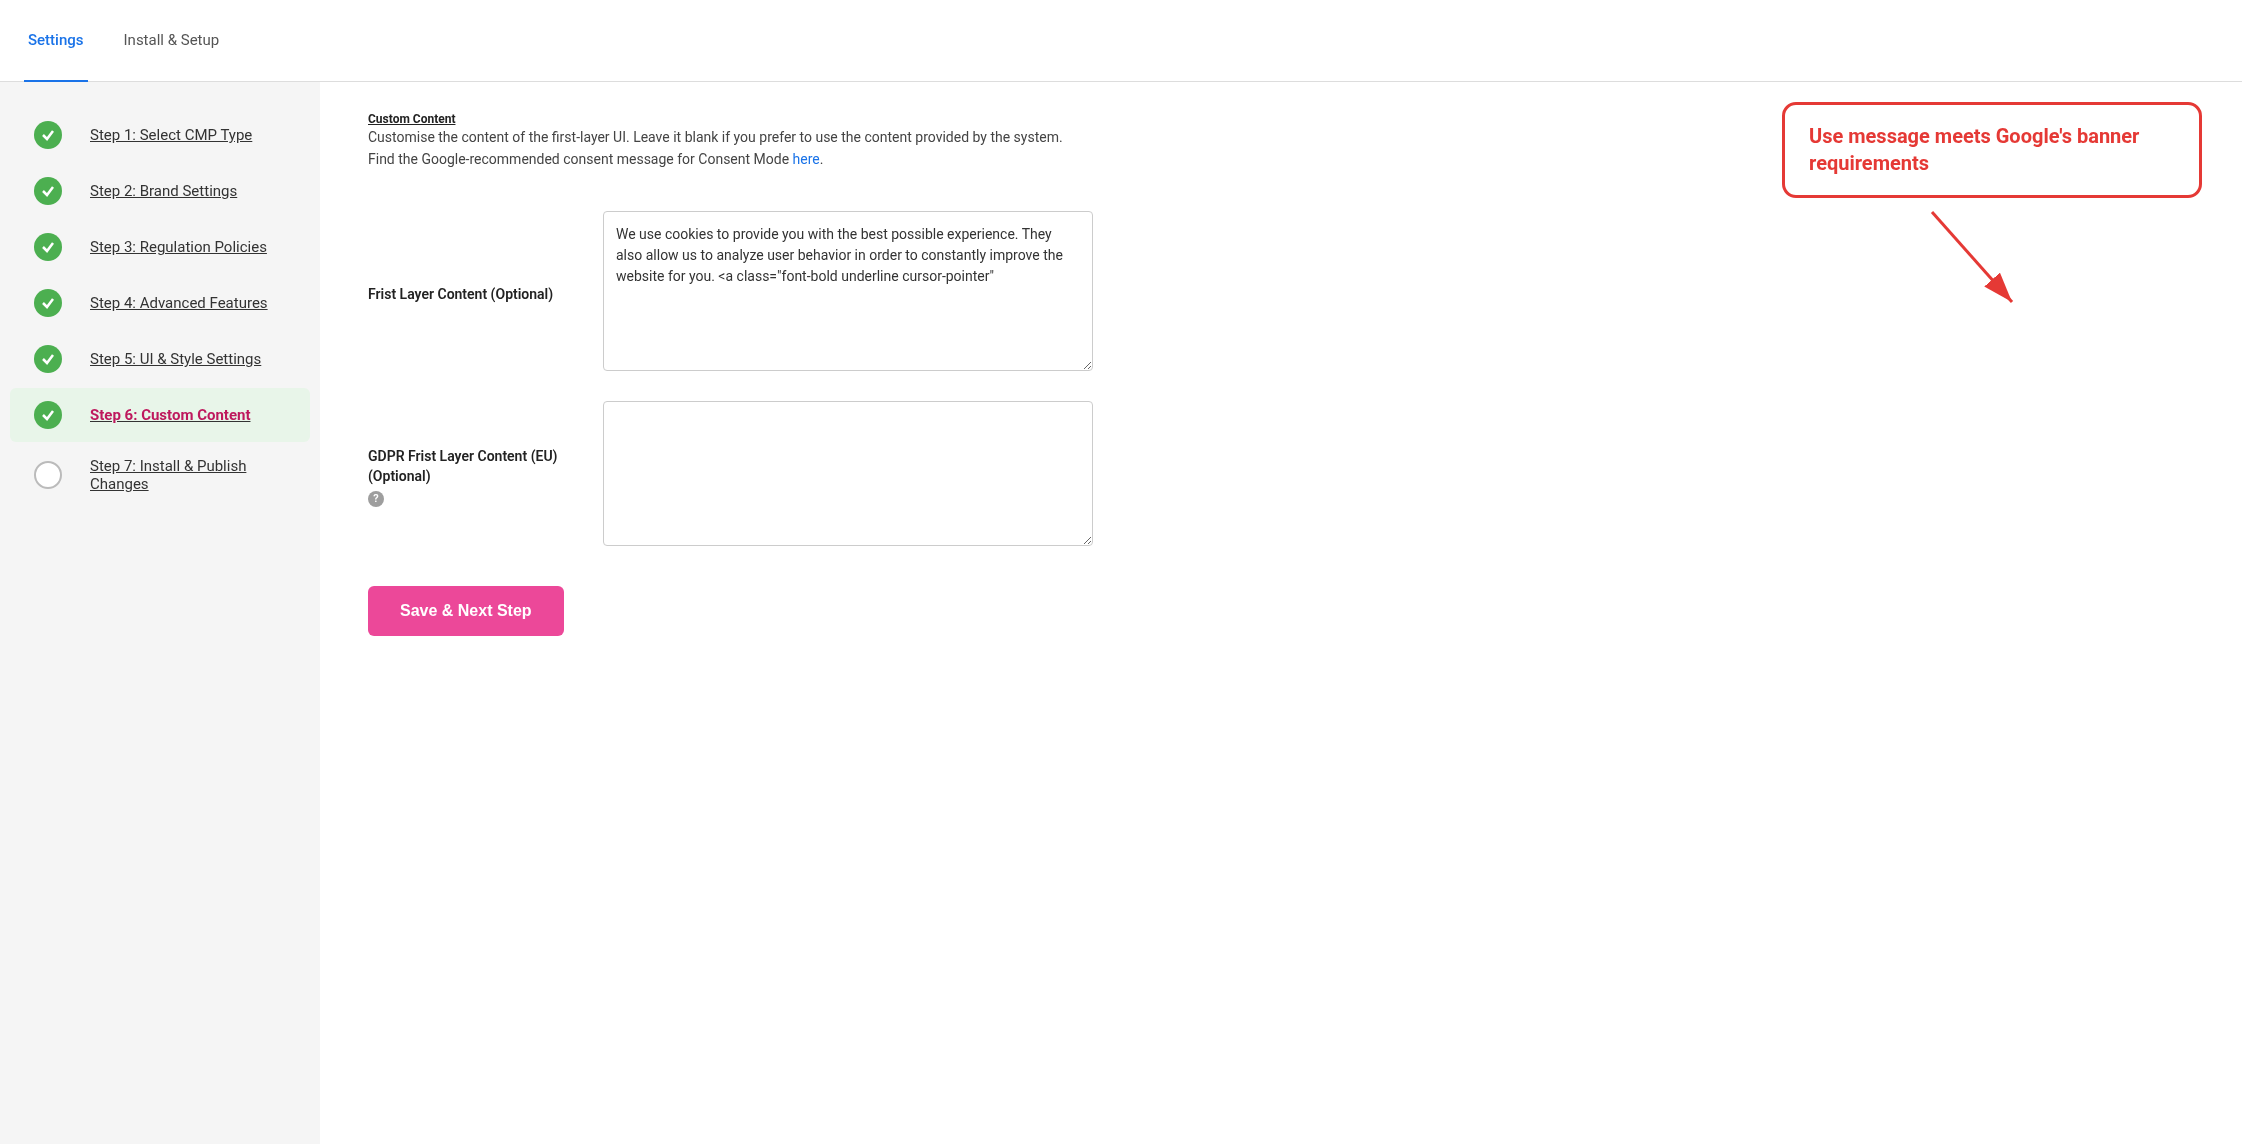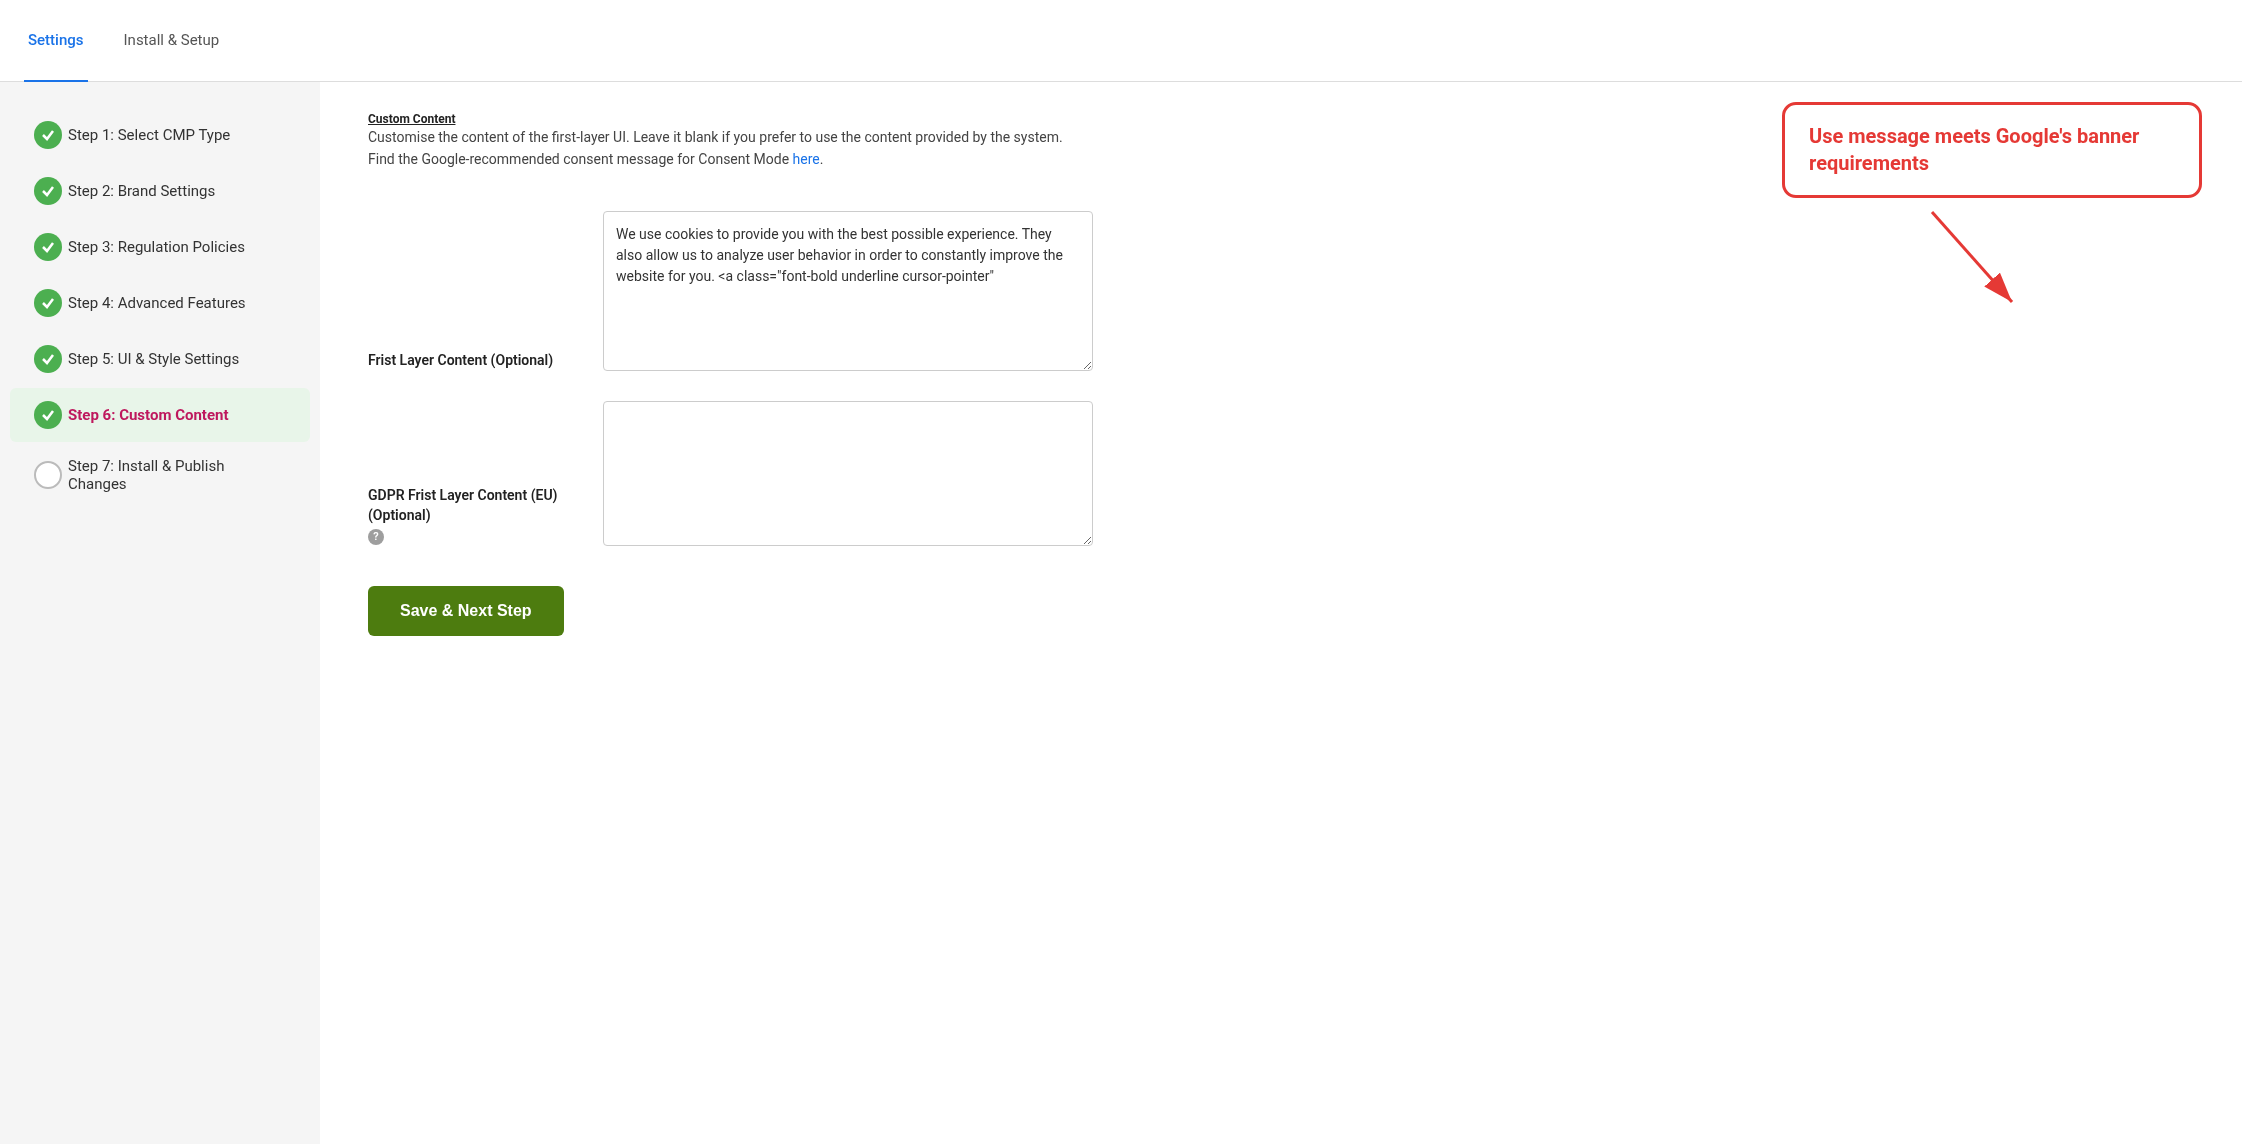--- a/index.html
+++ b/index.html
@@ -39,25 +39,26 @@
     
     .sidebar {
       width: 320px;
       background: #f5f5f5;
       padding: 24px 0;
       flex-shrink: 0;
     }
     .sidebar-item {
       display: flex;
       align-items: center;
-      gap: 6px;
+      gap: 28px;
       padding: 13px 24px;
       cursor: pointer;
       border-radius: 6px;
       margin: 2px 10px;
+      text-decoration: underline;
     }
     .sidebar-item.active {
       background: #e8f5e9;
     }
     .sidebar-item.active .step-label {
       font-weight: 700;
       color: #be185d;
     }
     .step-icon {
       width: 28px;
@@ -133,21 +134,21 @@
       max-width: 700px;
       margin-bottom: 40px;
     }
     .description a {
       color: #1a73e8;
       text-decoration: none;
     }
 
     .form-row {
       display: flex;
-      align-items: flex-end;
+      align-items: center;
       gap: 35px;
       margin-bottom: 30px;
     }
     .field-label {
       width: 200px;
       flex-shrink: 0;
       font-size: 14px;
       font-weight: 600;
       color: #222;
       padding-top: 8px;
@@ -179,21 +180,21 @@
       line-height: 1.5;
     }
     textarea.tall {
       height: 160px;
     }
     textarea.short {
       height: 145px;
     }
 
     .save-btn {
-      background: #4d7c0f;
+      background: #ec4899;
       color: #fff;
       border: none;
       border-radius: 6px;
       padding: 16px 32px;
       font-size: 16px;
       font-weight: 600;
       cursor: pointer;
       margin-top: 10px;
     }
   </style>

